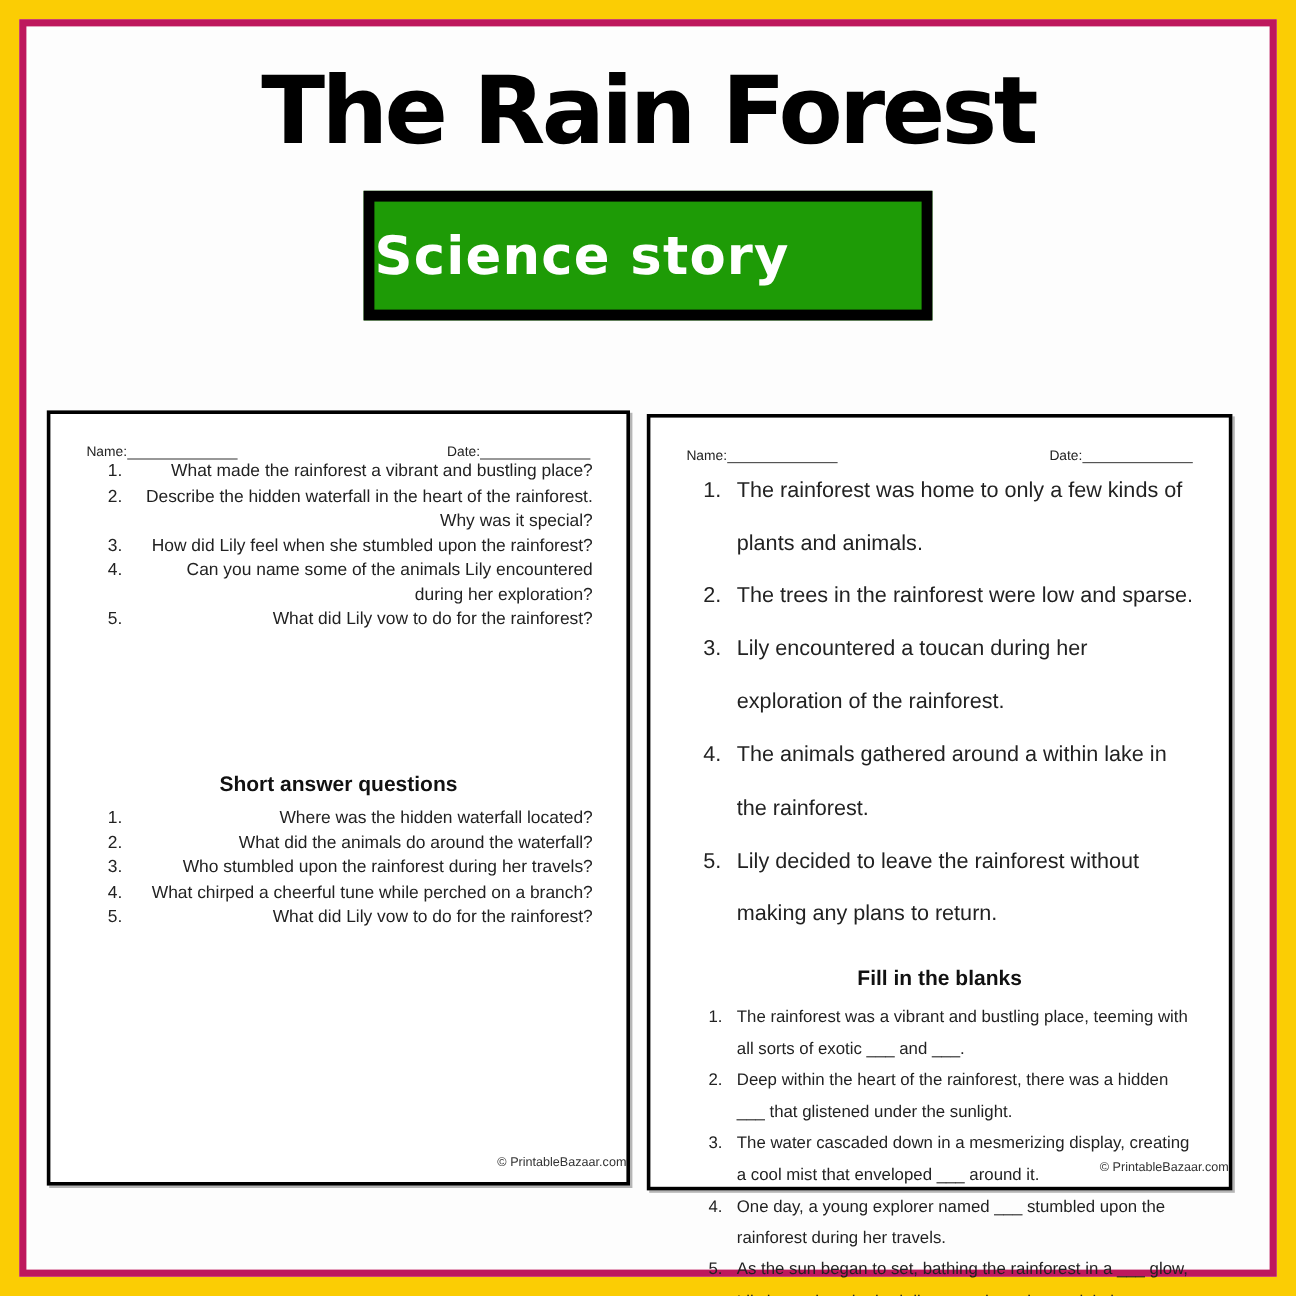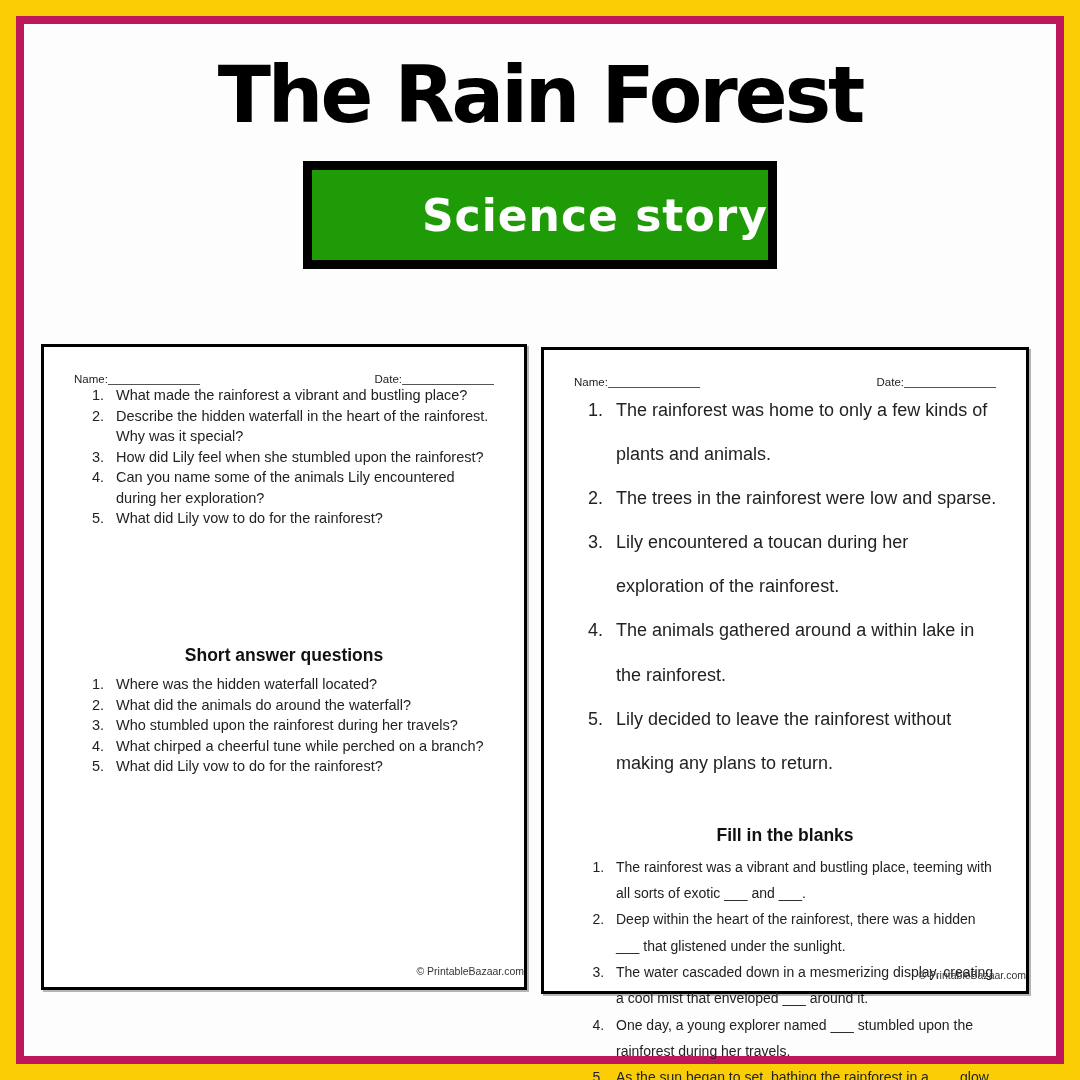--- a/index.html
+++ b/index.html
@@ -11,21 +11,21 @@
     height: 1080px;
     background: var(--frame-yellow, #FBCD04);
     font-family: "Liberation Sans", sans-serif;
     color: #1a1a1a;
     position: relative;
     overflow: hidden;
   }
   .frame {
     position: absolute;
     inset: 16px;
-    border: 8px solid #be185d;
+    border: 6px solid #be185d;
     background: #FDFDFD;
   }
   .canvas {
     position: relative;
     width: 100%;
     height: 100%;
   }
   
   .poster-title {
     position: absolute;
@@ -44,21 +44,21 @@
     position: absolute;
     top: 137px;
     left: 50%;
     transform: translateX(-50%);
     width: 456px;
     height: 90px;
     border: 9px solid #000;
     background: var(--badge-green, #1E9B06);
     display: flex;
     align-items: center;
-    justify-content: flex-end;
+    justify-content: flex-start;
   }
   .subject-badge span {
     font-family: "DejaVu Sans", sans-serif;
     font-weight: bold;
     font-size: 44px;
     letter-spacing: 1px;
     color: #fff;
   }
   
   .page {
@@ -98,26 +98,26 @@
     font-weight: bold;
     color: #111;
   }
   ol.question-list {
     margin: 0;
     padding: 0 0 0 36px;
     color: #222;
   }
   ol.question-list li { padding-left: 8px; }
   
-  .list-compact { font-size: 14.5px; line-height: 1.42; }
+  .list-compact { font-size: 14.5px; line-height: 1.42; text-align: right; }
   
   .list-tf  { font-size: 18px; line-height: 2.45; padding-left: 38px; }
   .list-fib { font-size: 14px; line-height: 1.88; padding-left: 38px; }
   .heading-gap-left  { margin-top: 116px; }
-  .heading-gap-right { margin-top: 40px; }
+  .heading-gap-right { margin-top: 22px; }
   .page-footer {
     position: absolute;
     bottom: 10px;
     left: 0;
     width: 100%;
     text-align: right;
     font-size: 10.5px;
     color: #333;
   }
 </style>

